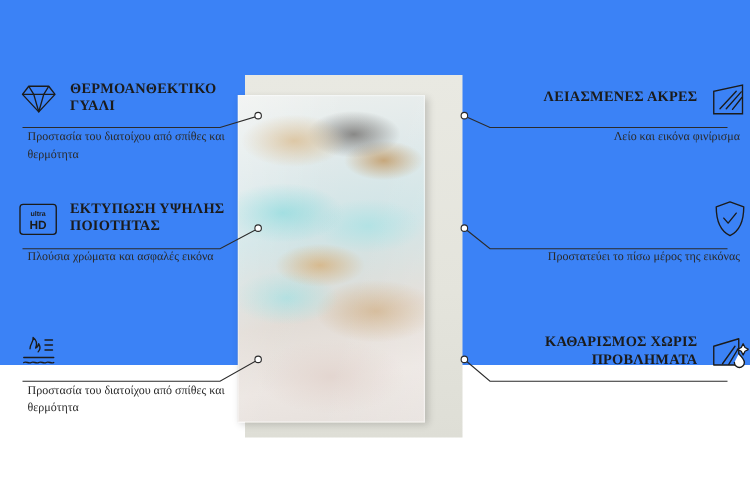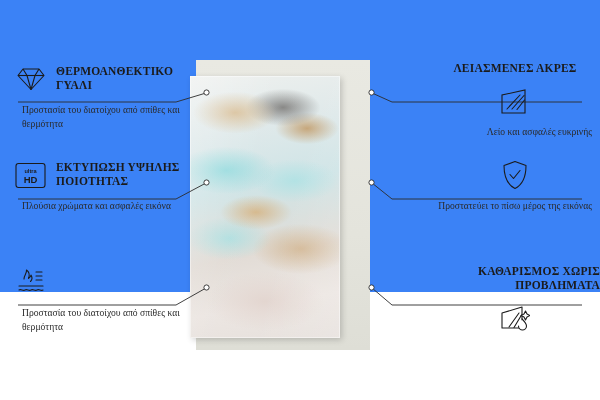--- a/index.html
+++ b/index.html
@@ -87,21 +87,21 @@
   .feature.left  { left: 14px;  text-align: right; }
   .feature.right { left: 430px; text-align: left; }
 
   .feat-head {
     display: flex;
     align-items: center;
     gap: 9px;
     min-height: 34px;
   }
   .feature.left .feat-head  { flex-direction: row; justify-content: flex-start; }
-  .feature.right .feat-head { flex-direction: column; justify-content: flex-start; }
+  .feature.right .feat-head { flex-direction: row; justify-content: flex-end; }
 
   .feat-title {
     font-size: 11.5px;
     font-weight: bold;
     letter-spacing: 0.2px;
     color: #1b1b1b;
     line-height: 1.18;
     text-transform: uppercase;
     font-family: "Liberation Serif", serif;
   }
@@ -221,21 +221,21 @@
       <span class="feat-title">ΛΕΙΑΣΜΕΝΕΣ ΑΚΡΕΣ</span>
       <span class="icon-box">
         <svg width="30" height="27" viewBox="0 0 30 27">
           <g fill="none" stroke="#1b1b1b" stroke-width="1.1" stroke-linecap="round">
             <path d="M2,25 L2,7 L25,2 L25,25 Z"></path>
             <path d="M7,21 L20,7 M12,21 L24,7.5 M17,21.5 L24.5,12"></path>
           </g>
         </svg>
       </span>
     </div>
-    <div class="feat-desc">Λείο και ασφαλές ευκρινής</div>
+    <div class="feat-desc">Λείο και εικόνα φινίρισμα</div>
   </div>
 
   <div class="feature right" style="top:158px;">
     <div class="feat-head">
       <span class="icon-box">
         <svg width="26" height="30" viewBox="0 0 26 30">
           <g fill="none" stroke="#1b1b1b" stroke-width="1.1" stroke-linejoin="round">
             <path d="M13,1.5 L24,5.5 C24,17 20,25 13,28.5 C6,25 2,17 2,5.5 Z"></path>
             <path d="M8,14.5 L11.5,18.5 L18,10.5" stroke-linecap="round"></path>
           </g>

